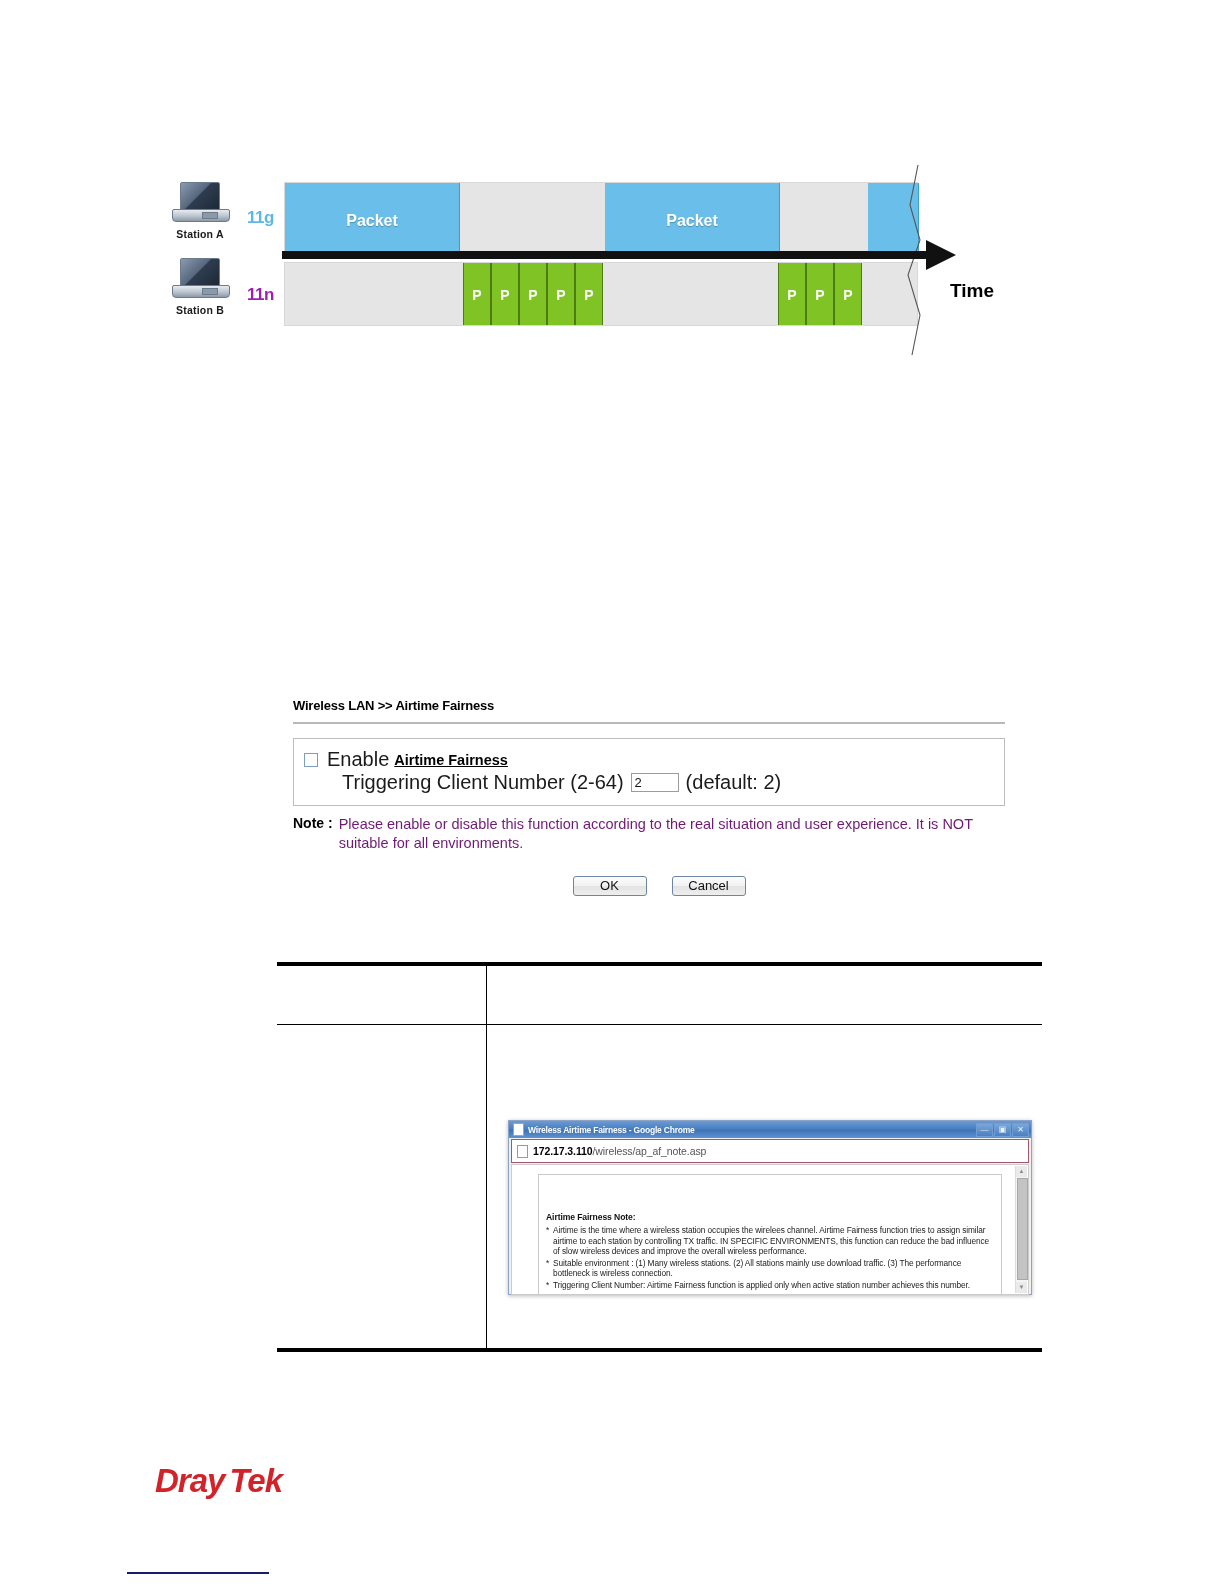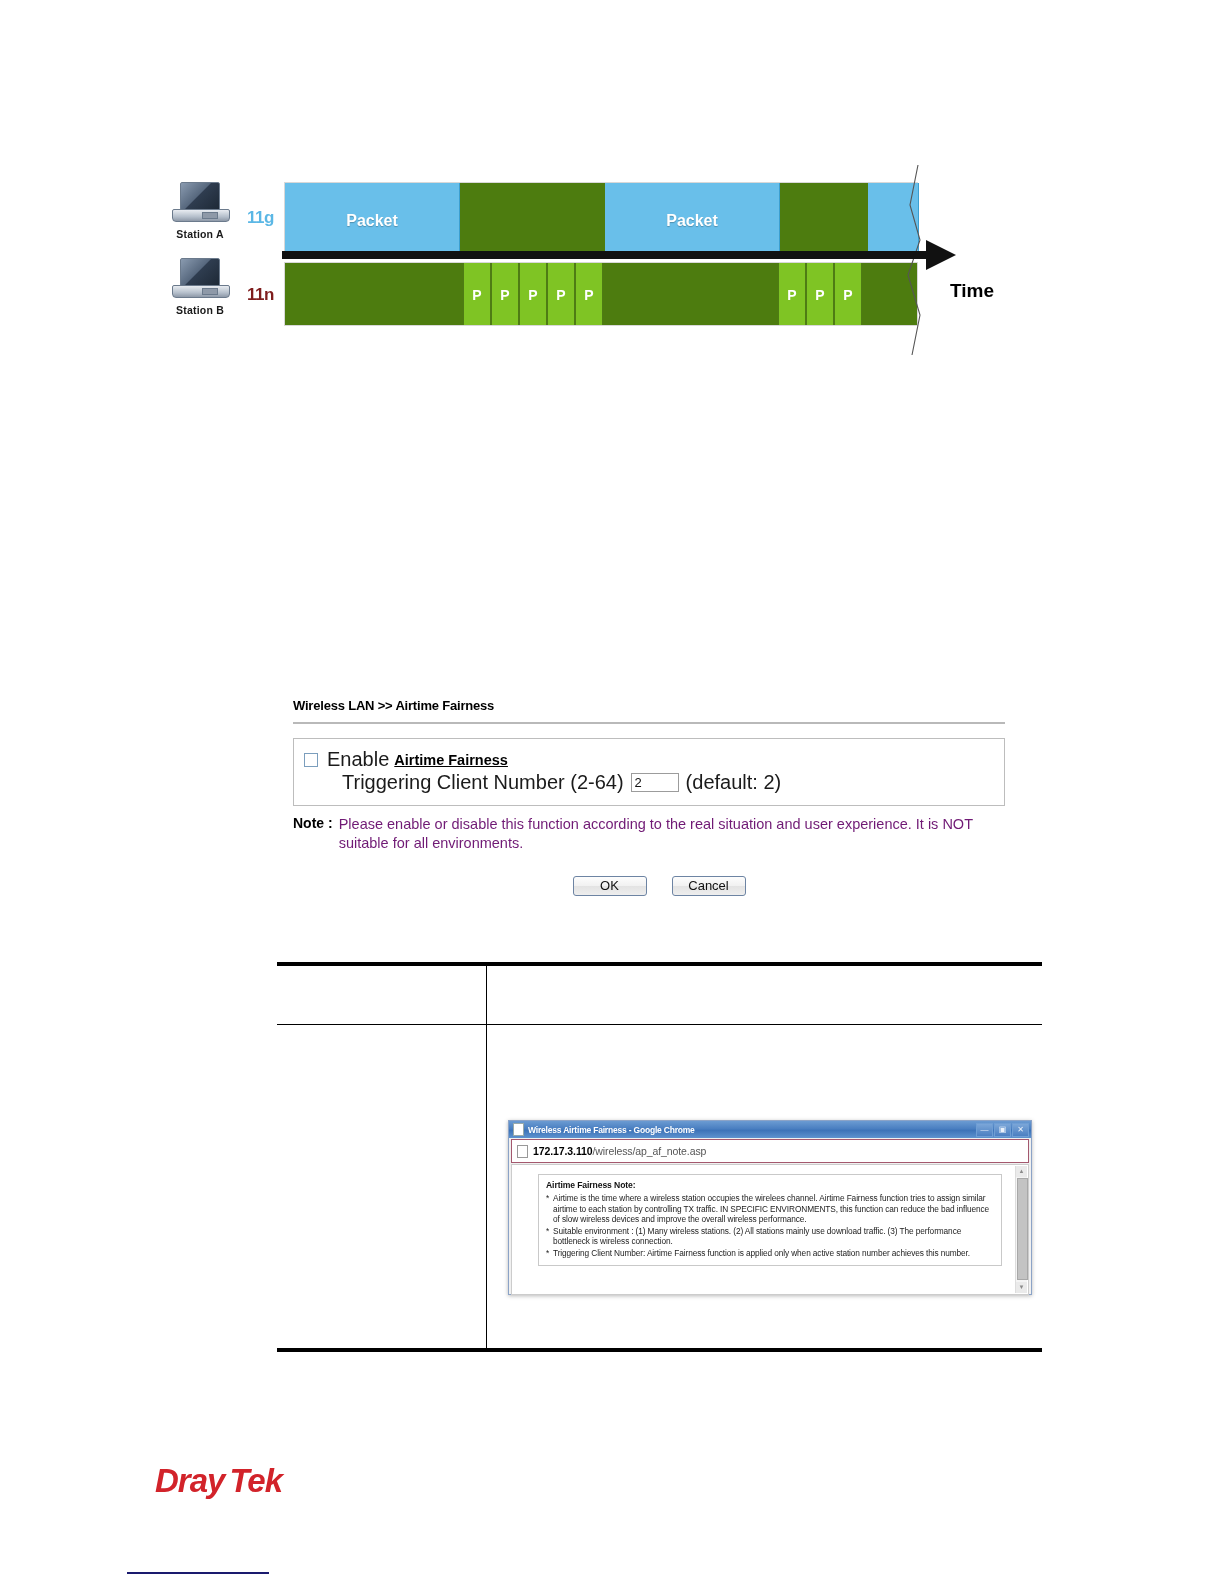--- a/index.html
+++ b/index.html
@@ -16,23 +16,23 @@
       border:1.5px solid #6b7a8c;border-radius:2px 2px 0 0;
       background:linear-gradient(135deg,#8a9bb0 0%,#56677d 45%,#2f3d50 46%,#1d2835 100%);}
   .laptop-base{position:absolute;left:0;top:27px;width:56px;height:11px;
       background:linear-gradient(180deg,#e8ecf1 0%,#b6c0cc 60%,#8e99a8 100%);
       border:1.3px solid #6b7a8c;border-radius:2px 2px 4px 4px;}
   .laptop-pad{position:absolute;left:30px;top:30px;width:14px;height:5px;background:#8e99a8;border:1px solid #6b7a8c;}
   .station-label{font-size:10.5px;font-weight:bold;color:#1a1a1a;margin-top:4px;letter-spacing:.2px;}
 
   .rate-label{position:absolute;font-size:17px;font-weight:bold;letter-spacing:-.5px;}
   .rate-11g{left:247px;top:208px;color:#5bb7e5;}
-  .rate-11n{left:247px;top:285px;color:#7f1d1d;}
-
-  .track{position:absolute;left:284px;box-sizing:border-box;border:1px solid #d8d8d8;background:#4d7c0f;}
+  .rate-11n{left:247px;top:285px;color:#a21caf;}
+
+  .track{position:absolute;left:284px;box-sizing:border-box;border:1px solid #d8d8d8;background:#e5e5e5;}
   .track-g{top:182px;width:634px;height:76px;}
   .track-n{top:262px;width:634px;height:64px;}
 
   .blk{position:absolute;top:0;height:100%;box-sizing:border-box;}
   .blk-blue{background:#69bfea;border-right:1px solid #3b9fd1;}
   .blk-blue .blk-text{color:#fff;font-size:16px;font-weight:bold;line-height:76px;text-align:center;
       text-shadow:0 1px 1px rgba(0,0,0,.25);}
   .blk-green{background:#7fc424;border-right:1px solid #4e7c14;border-left:1px solid #4e7c14;}
   .blk-green .blk-text{color:#fff;font-size:14px;font-weight:bold;line-height:64px;text-align:center;}
 
@@ -86,21 +86,21 @@
       background:linear-gradient(180deg,#7ba6d8,#4c80c2);border:1px solid #6f9ed4;flex:none;}
   #chrome-omnibox{height:22px;margin:1px 2px 0 2px;background:#fff;border:1px solid #a4586e;
       display:flex;align-items:center;padding:0 5px;}
   #omnibox-page-icon{width:9px;height:11px;border:1px solid #999;background:#fff;margin-right:5px;flex:none;}
   #omnibox-url{font-size:10.5px;color:#2b2b2b;white-space:nowrap;letter-spacing:-.1px;}
   #omnibox-url .url-host{color:#000;font-weight:bold;}
   #omnibox-url .url-path{color:#555;}
   #chrome-content{position:relative;height:129px;background:#fff;margin:1px 2px 2px 2px;border:1px solid #ccc;
       overflow:hidden;}
   #note-panel{position:absolute;left:26px;top:9px;right:26px;border:1px solid #c9c9c9;background:#fff;padding:5px 7px 6px 7px;}
-  #note-panel-title{font-size:8.6px;font-weight:bold;color:#111;margin-bottom:3px;letter-spacing:-.1px;}
+  #note-panel-title{font-size:8.6px;font-weight:bold;color:#111;margin-bottom:3px;letter-spacing:-.1px;margin-top:32px;}
   .note-bullet{display:flex;font-size:8.3px;color:#1c1c1c;line-height:10.5px;margin-bottom:1px;letter-spacing:-.1px;}
   .note-star{width:7px;flex:none;}
   #chrome-scrollbar{position:absolute;right:1px;top:1px;width:11px;bottom:1px;background:#f4f4f4;border-left:1px solid #ddd;}
   .sb-arrow{height:11px;text-align:center;font-size:6px;line-height:11px;color:#8a8a8a;background:#eaeaea;}
   #sb-thumb{position:absolute;left:1px;top:12px;width:9px;height:100px;background:#c3c3c3;border:1px solid #a8a8a8;}
 
   
   #footer-logo{position:absolute;left:155px;top:1462px;font-size:33px;font-weight:bold;font-style:italic;
       color:#d2232a;letter-spacing:-1px;font-family:"Liberation Sans",sans-serif;}
   #footer-logo .tek{margin-left:5px;}

